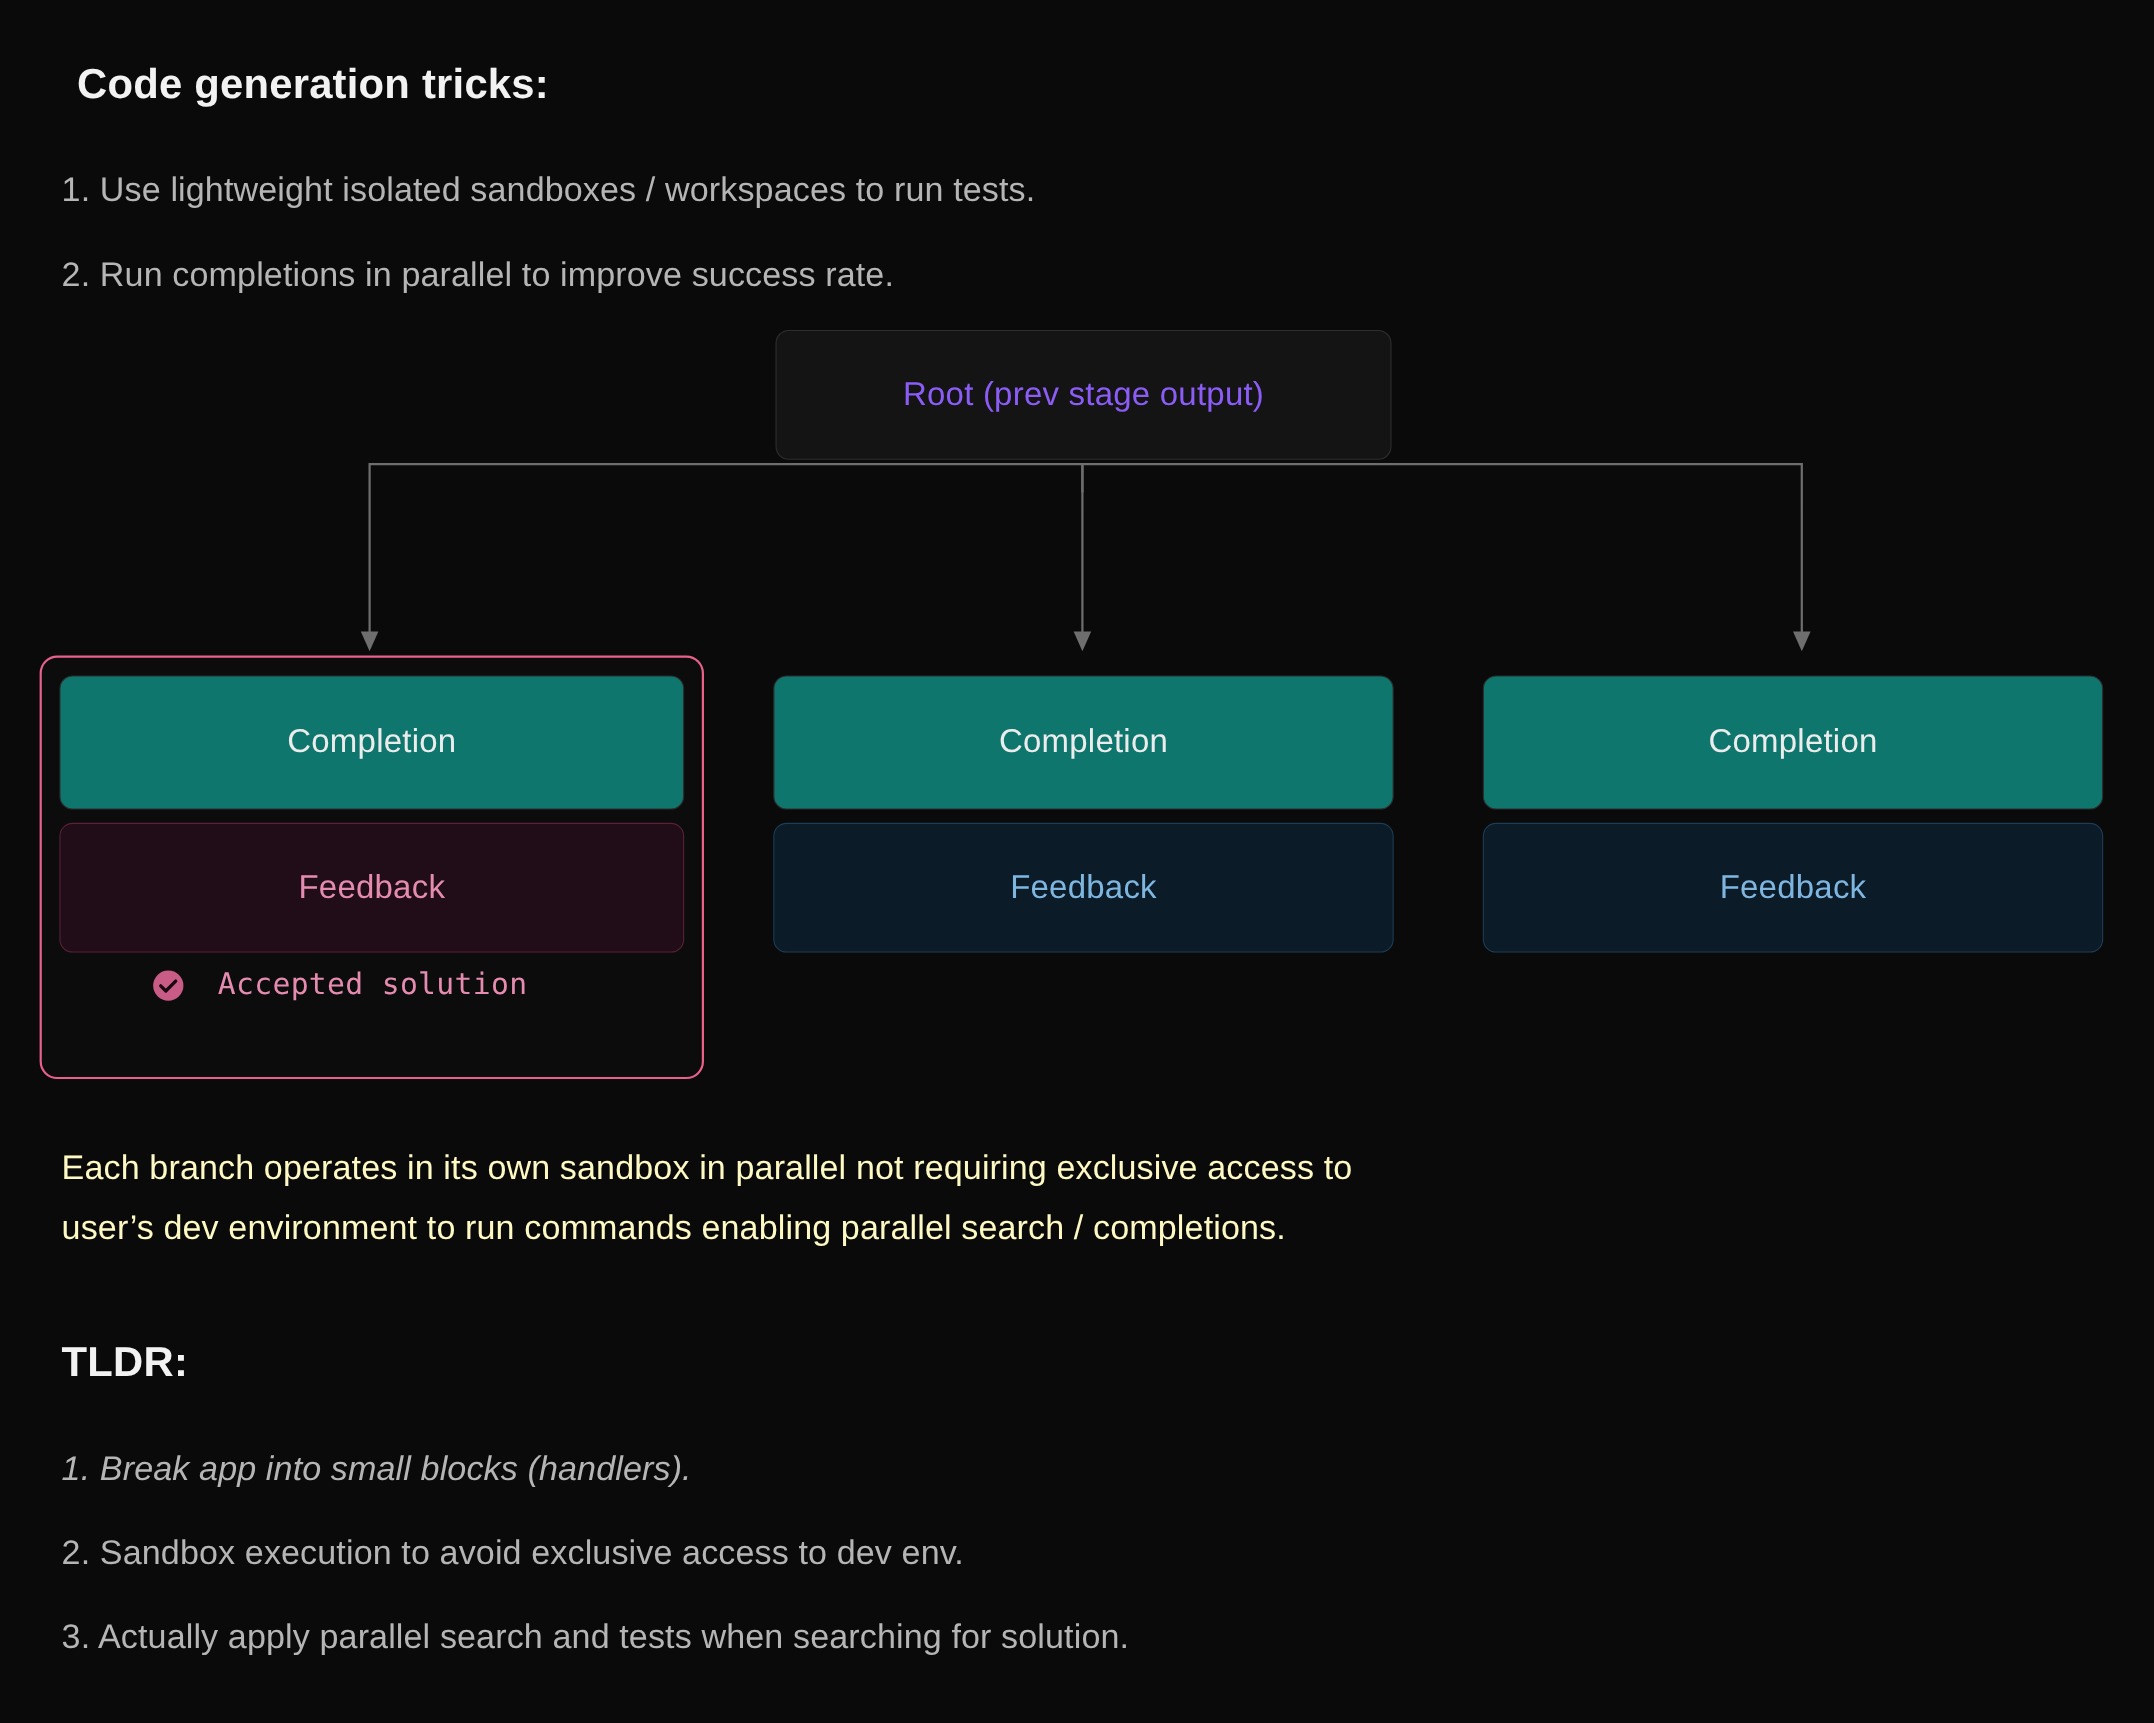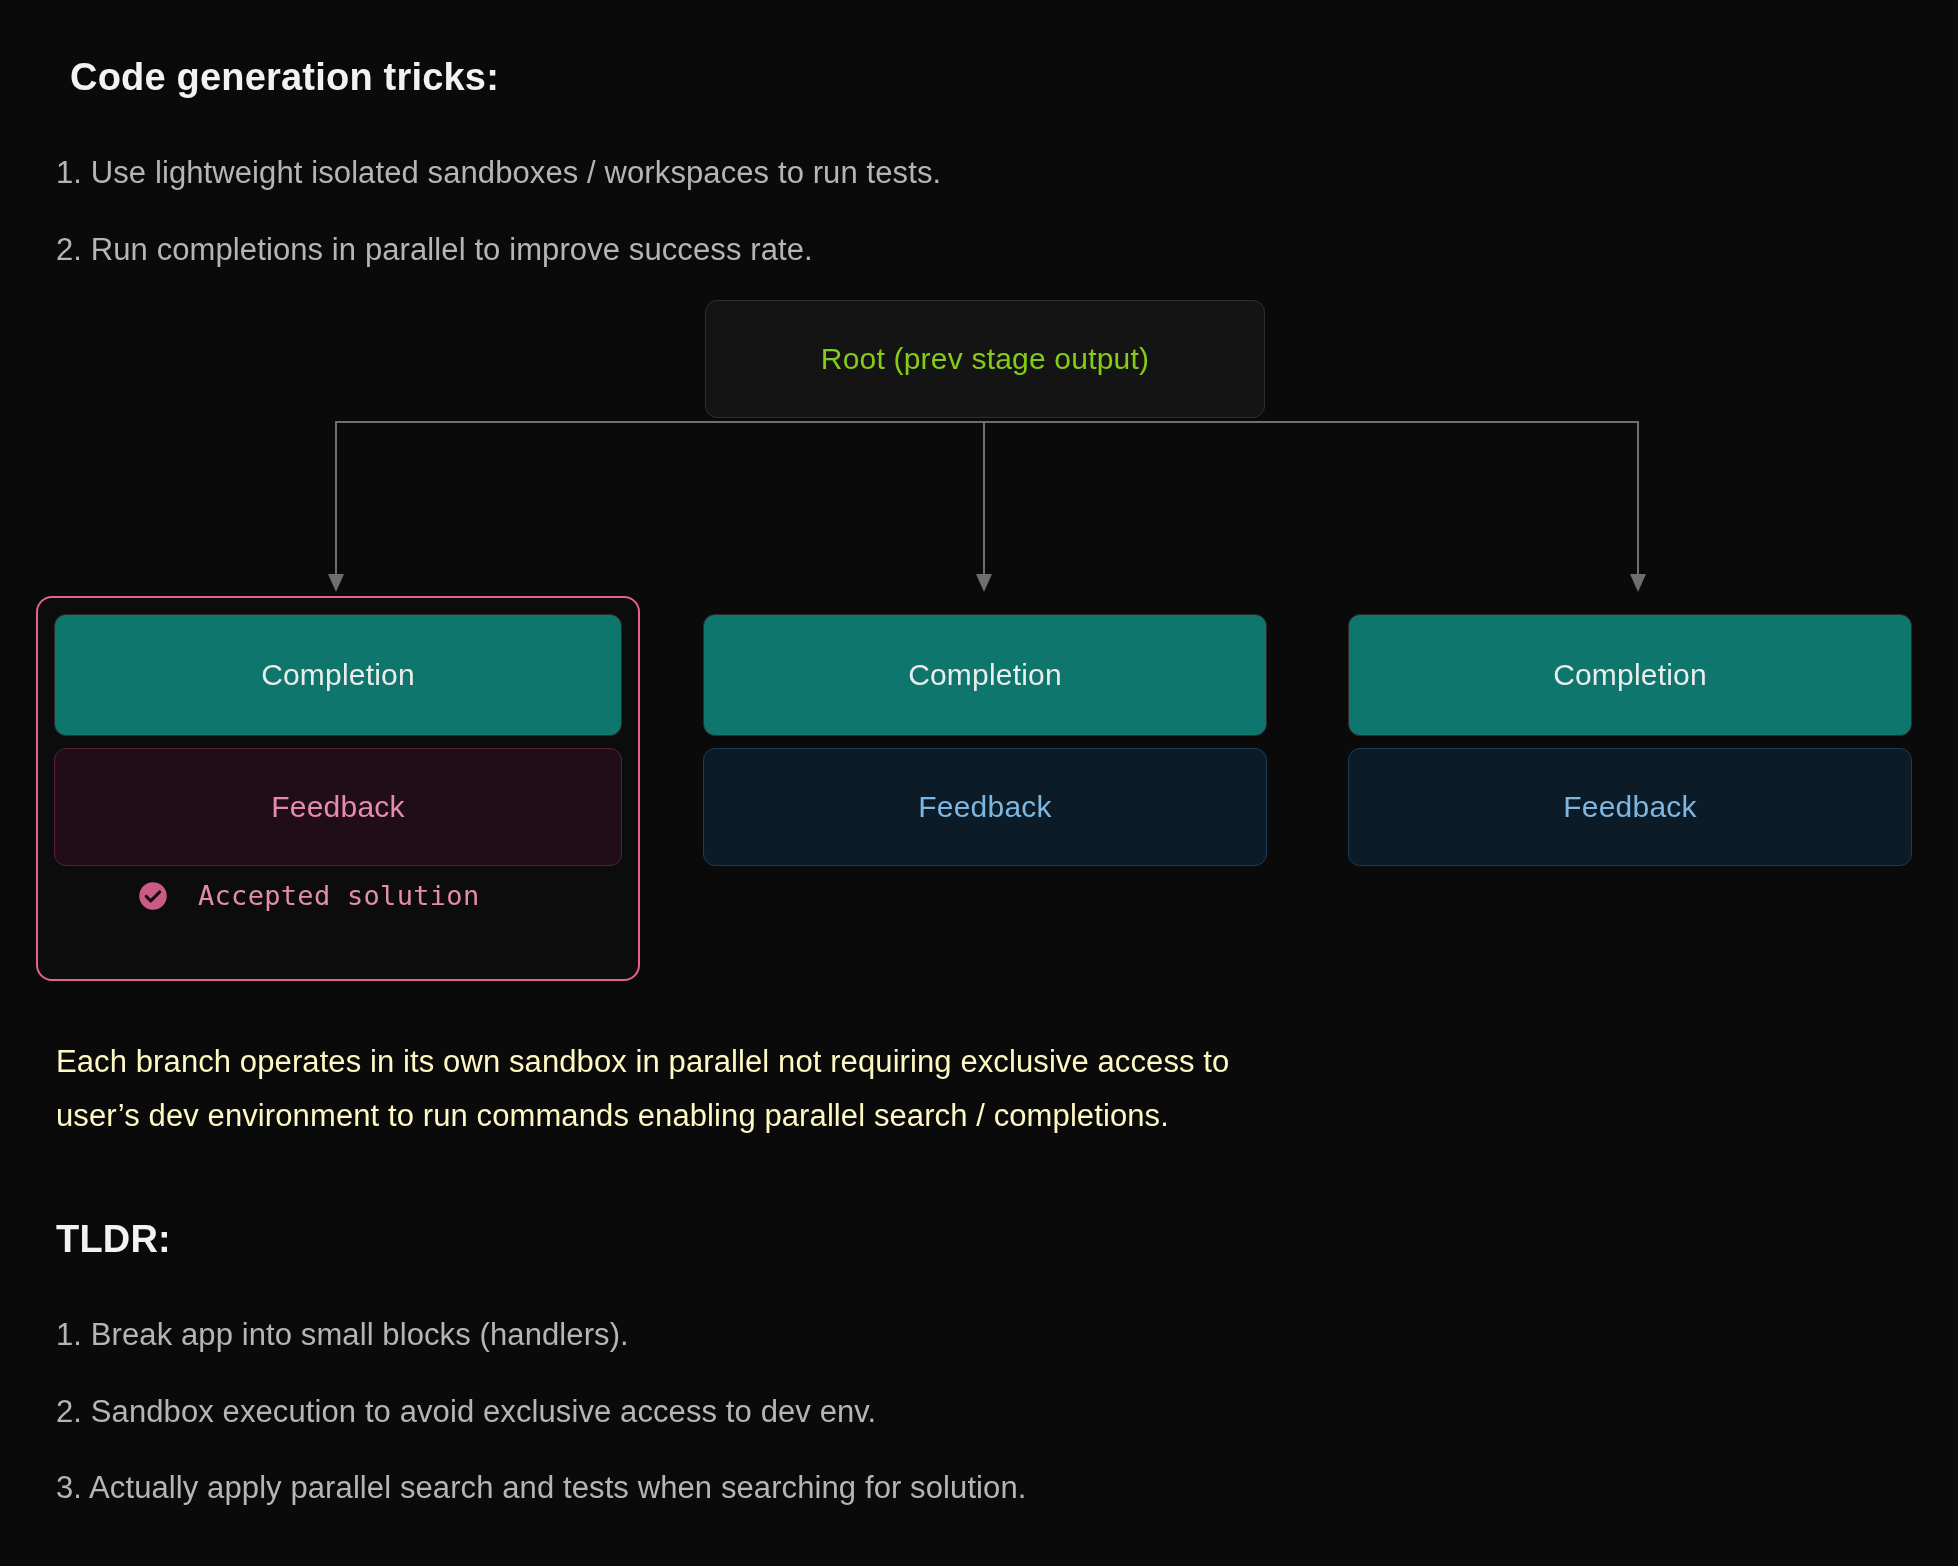--- a/index.html
+++ b/index.html
@@ -69,21 +69,21 @@
     border-radius: 12px;
     display: flex;
     align-items: center;
     justify-content: center;
     font-size: 30px;
     letter-spacing: 0.2px;
   }
   .node-root {
     background: #141414;
     border: 1px solid #2e2e2e;
-    color: #84cc16;
+    color: #8b5cf6;
   }
   .node-completion {
     background: #0f766e;
     border: 1px solid #2c2c2c;
     color: #ececec;
   }
   .node-feedback {
     background: #0b1b28;
     border: 1px solid #1d3c55;
     color: #7fb6e0;
@@ -167,17 +167,17 @@
 
     <div class="node node-completion" style="left:1348px; top:284px; width:564px; height:122px;">Completion</div>
     <div class="node node-feedback" style="left:1348px; top:418px; width:564px; height:118px;">Feedback</div>
   </div>
 
   <div class="para" style="left:56px; top:1040px; width:1600px;">Each branch operates in its own sandbox in parallel not requiring exclusive access to</div>
   <div class="para" style="left:56px; top:1094px; width:1600px;">user’s dev environment to run commands enabling parallel search / completions.</div>
 
   <div class="h-title" style="left:56px; top:1218px;">TLDR:</div>
 
-  <div class="body-line" style="left:56px; top:1317px;">1. Break app into small blocks (handlers).</div>
+  <div class="body-line" style="left:56px; top:1317px;font-style:italic;">1. Break app into small blocks (handlers).</div>
   <div class="body-line" style="left:56px; top:1394px;">2. Sandbox execution to avoid exclusive access to dev env.</div>
   <div class="body-line" style="left:56px; top:1470px;">3. Actually apply parallel search and tests when searching for solution.</div>
 
 </div>
 
 </body></html>

